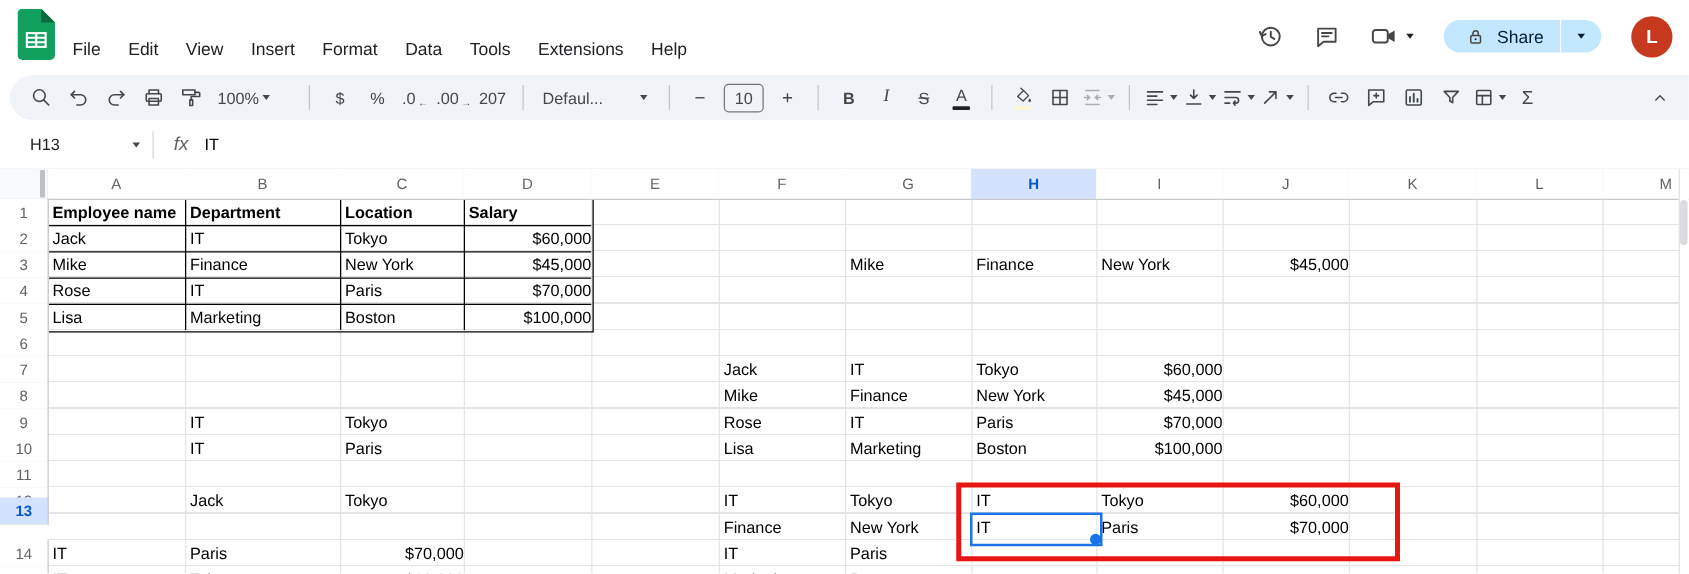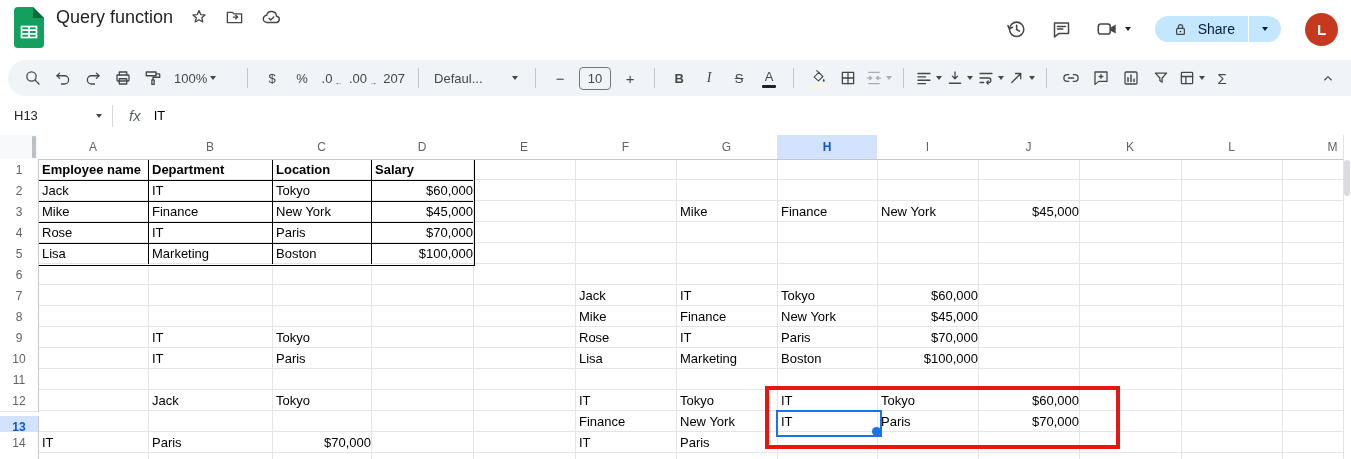--- a/index.html
+++ b/index.html
@@ -46,21 +46,21 @@
   #size-box{width:30px;height:21px;border:1px solid #747775;border-radius:4px;display:flex;
     align-items:center;justify-content:center;font-size:13px;margin:0 2px}
   .stack{display:flex;flex-direction:column;align-items:center;gap:1px}
   .ubar{width:14px;height:3px;border-radius:1px}
   .grayed{color:#abaeac}
   #collapse-btn{margin-left:auto;margin-right:14px}
 
   
   #fbar{position:absolute;left:0;top:96px;width:1351px;height:39px;background:#fff;
     border-bottom:1px solid #c9ccce;display:flex;align-items:center}
-  #namebox{width:88px;margin-left:14px;display:flex;align-items:center;justify-content:space-between;
+  #namebox{width:88px;margin-left:24px;display:flex;align-items:center;justify-content:space-between;
     font-size:13px;color:#202124}
   #fb-sep{width:1px;height:22px;background:#d5d8da;margin:0 8px 0 10px}
   #fx{font-style:italic;color:#5f6368;font-size:15px;margin:0 13px 0 8px}
   #fb-value{font-size:13px;color:#000}
 
   
   #grid{position:absolute;left:0;top:135px;width:1351px;height:324px;overflow:hidden;background:#fff}
   .colhdr{position:absolute;top:0;height:24px;background:#fff;border-right:1px solid #dfe1e3;
     border-bottom:1px solid #c6c9cc;display:flex;align-items:center;justify-content:center;
     font-size:12px;color:#5f6368;z-index:5}
@@ -97,39 +97,30 @@
   <div id="logo">
     <svg width="30" height="41" viewBox="0 0 30 41">
       <path d="M19 0H4a4 4 0 0 0-4 4v33a4 4 0 0 0 4 4h22a4 4 0 0 0 4-4V11z" fill="#12a05f"></path>
       <path d="M19 0v11h11z" fill="#0a6b3f"></path>
       <g stroke="#fff" stroke-width="1.7" fill="none">
         <rect x="7.5" y="19.5" width="15" height="11"></rect>
         <path d="M7.5 23.2h15M7.5 26.8h15M15 19.5v11"></path>
       </g>
     </svg>
   </div>
-  <div id="title-row">
-    <span id="doc-title">Query function</span>
-    <span class="t-ic">
-      <svg class="ic" width="18" height="18" viewBox="0 0 24 24">
-          <path d="M12 3.5l2.3 5.2 5.7.5-4.3 3.8 1.3 5.6L12 15.7l-5 2.9 1.3-5.6L4 9.2l5.7-.5z"></path>
-        </svg>
-    </span>
-    <span class="t-ic">
-      <svg class="ic" width="19" height="19" viewBox="0 0 24 24">
-          <path d="M3 5.5h6.5l2 2H21v11H3z"></path>
-          <path d="M10.5 11.5h5.5M13.5 9.3l2.5 2.2-2.5 2.2"></path>
-        </svg>
-    </span>
-    <span class="t-ic">
-      <svg class="ic" width="20" height="20" viewBox="0 0 24 24">
-          <path d="M7.3 18.5a4.3 4.3 0 0 1-.5-8.6 6 6 0 0 1 11.8 1.2 3.6 3.6 0 0 1-.8 7.4z"></path>
-          <path d="M9.6 13.6l2.1 2.1 3.6-3.6"></path>
-        </svg>
-    </span>
+  <div id="menubar">
+    <span class="menu-item">File</span>
+    <span class="menu-item">Edit</span>
+    <span class="menu-item">View</span>
+    <span class="menu-item">Insert</span>
+    <span class="menu-item">Format</span>
+    <span class="menu-item">Data</span>
+    <span class="menu-item">Tools</span>
+    <span class="menu-item">Extensions</span>
+    <span class="menu-item">Help</span>
   </div>
   <div id="top-right">
     <span class="tr-ic">
       <svg class="ic" width="22" height="22" viewBox="0 0 24 24">
           <circle cx="12.7" cy="12.3" r="7.8"></circle>
           <path d="M12.7 8v4.5l3 1.8"></path>
           <path d="M3.2 8.3l1.6 3.5 3.4-1.7"></path>
         </svg>
     </span>
     <span class="tr-ic">
@@ -352,21 +343,21 @@
   <div class="rowhdr" style="top:66px">3</div>
   <div class="rowhdr" style="top:87px">4</div>
   <div class="rowhdr" style="top:108px">5</div>
   <div class="rowhdr" style="top:129px">6</div>
   <div class="rowhdr" style="top:150px">7</div>
   <div class="rowhdr" style="top:171px">8</div>
   <div class="rowhdr" style="top:192px">9</div>
   <div class="rowhdr" style="top:213px">10</div>
   <div class="rowhdr" style="top:234px">11</div>
   <div class="rowhdr" style="top:255px">12</div>
-  <div class="rowhdr active" style="top:281px">13</div>
+  <div class="rowhdr active" style="top:263px">13</div>
   <div class="rowhdr" style="top:297px">14</div>
   <div class="rowhdr" style="top:318px">15</div>
 
   <div id="hlines"></div>
   <div class="vline" style="left:148px"></div>
   <div class="vline" style="left:272px"></div>
   <div class="vline" style="left:371px"></div>
   <div class="vline" style="left:473px"></div>
   <div class="vline" style="left:575px"></div>
   <div class="vline" style="left:676px"></div>

